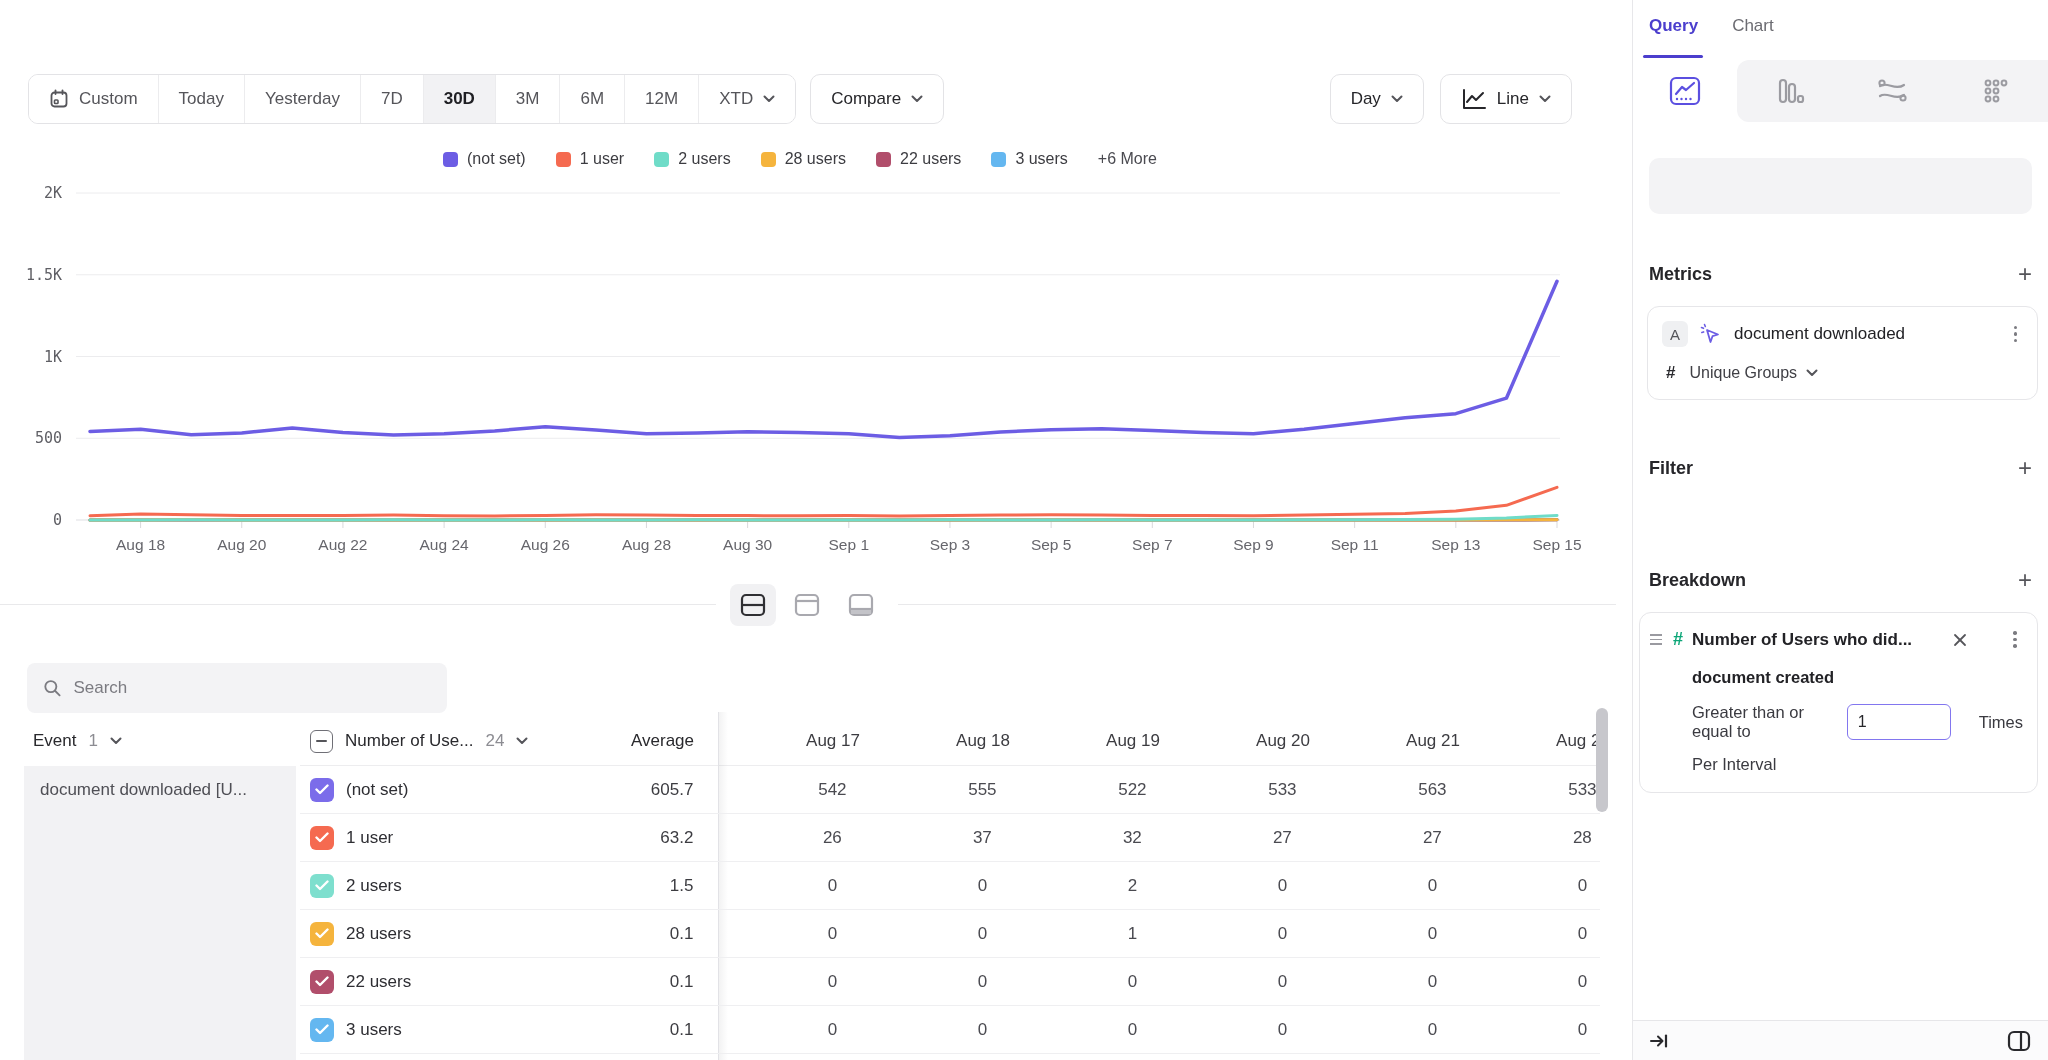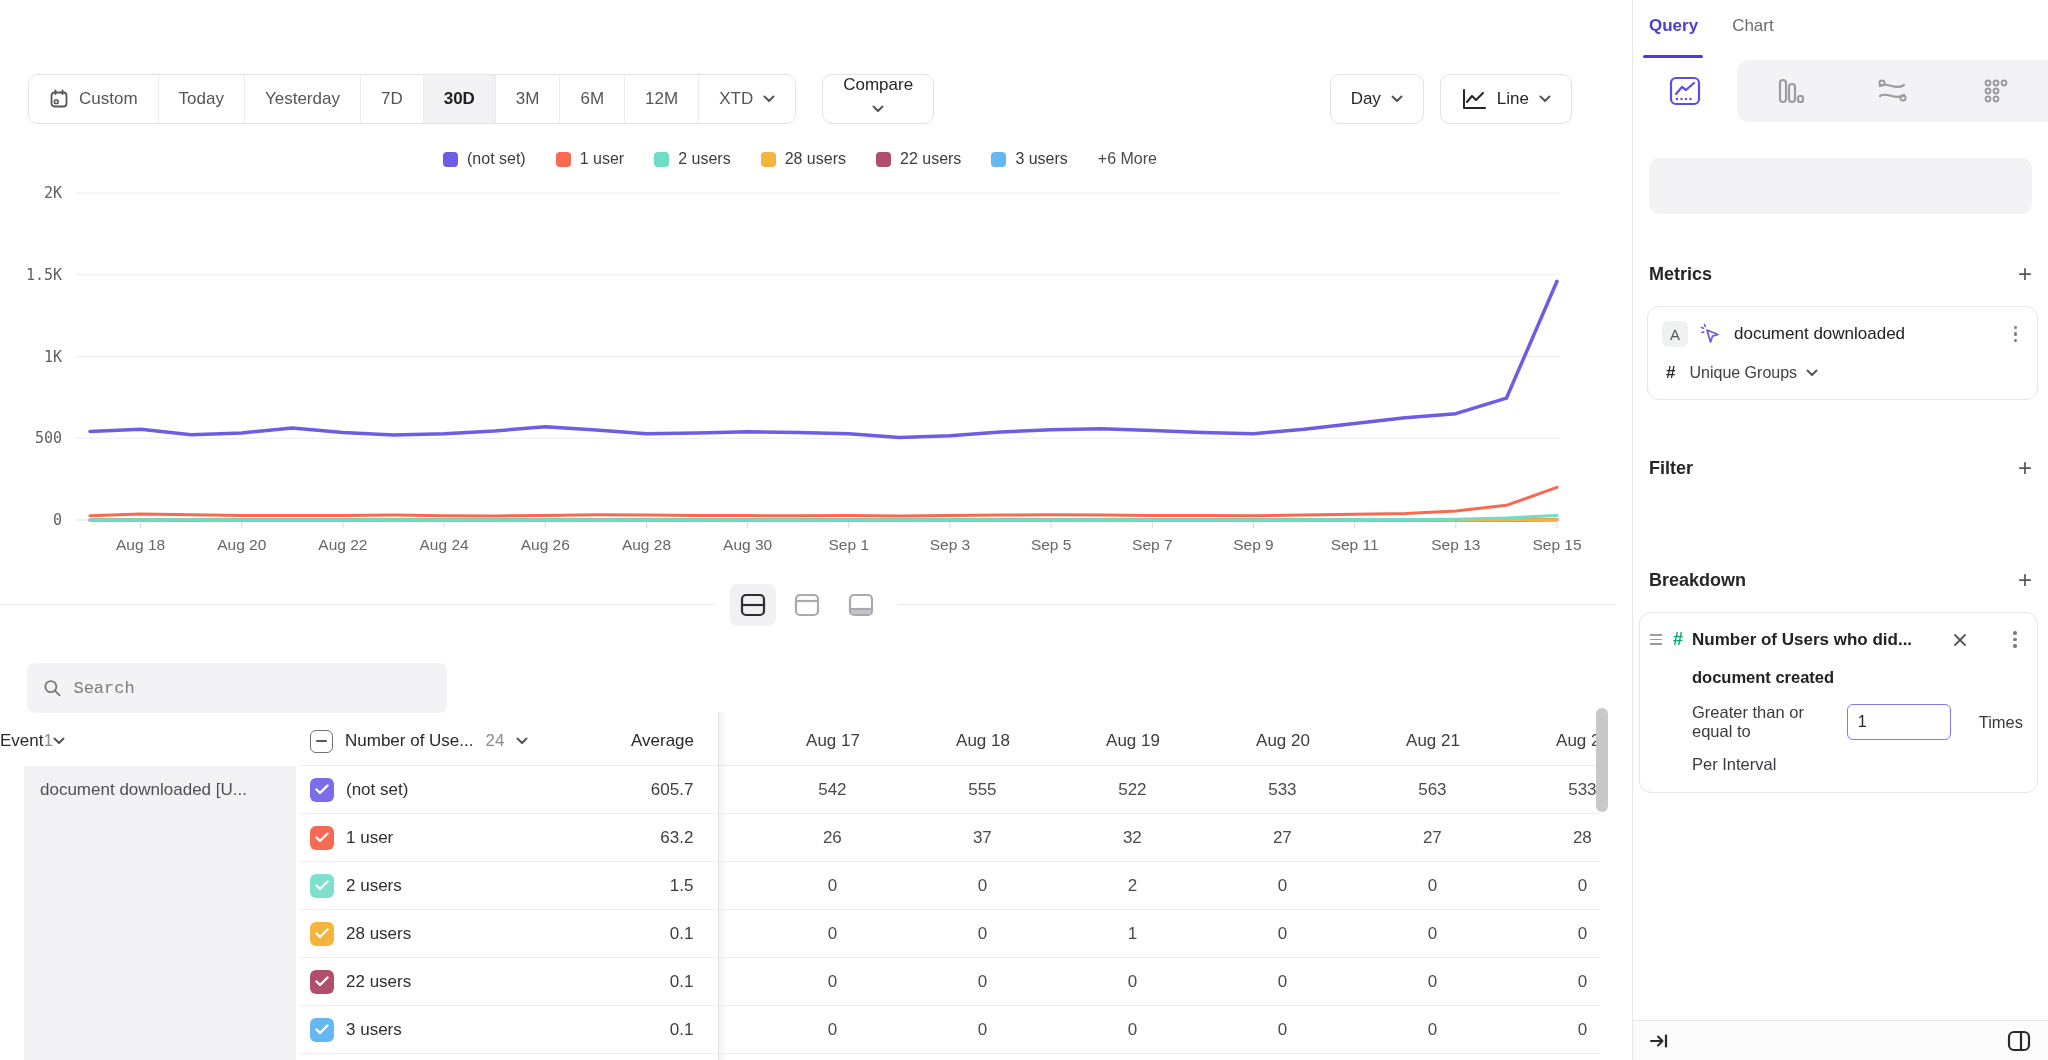--- a/index.html
+++ b/index.html
@@ -9,21 +9,21 @@
   #main { position:absolute; left:0; top:0; width:1632px; height:1060px; overflow:hidden; }
   #panel { position:absolute; left:1632px; top:0; width:416px; height:1060px; border-left:1px solid #e7e7ea; background:#fff; }
 
   
   #toolbar { position:absolute; left:28px; top:74px; width:1544px; height:50px; display:flex; align-items:center; }
   #range-group { display:flex; height:50px; border:1px solid #e3e3e6; border-radius:10px; overflow:hidden; background:#fff; }
   .range-btn { display:flex; align-items:center; gap:10px; padding:0 20px; font-size:17px; color:#55555a; border-right:1px solid #ececee; cursor:pointer; white-space:nowrap; background:#fff; }
   .range-btn:last-child { border-right:none; }
   .range-btn.active { background:#f2f2f4; color:#1f1f23; font-weight:700; }
   .pill-btn { height:50px; display:flex; align-items:center; gap:10px; padding:0 20px; border:1px solid #e3e3e6; border-radius:10px; font-size:17px; color:#26262a; font-weight:500; background:#fff; }
-  #compare-btn { margin-left:26px;flex-direction:column; }
+  #compare-btn { margin-left:14px; }
   #toolbar .spacer { flex:1; }
   #line-btn { margin-left:16px; }
   .chev { width:12px; height:8px; }
   .chev polyline { fill:none; stroke:#55555a; stroke-width:2; stroke-linecap:round; stroke-linejoin:round; }
 
   
   #legend { position:absolute; left:0; top:150px; width:1600px; display:flex; justify-content:center; align-items:center; gap:30px; }
   .lg-item { display:flex; align-items:center; gap:9px; font-size:16px; color:#3c3c41; }
   .lg-swatch { width:15px; height:15px; border-radius:4px; }
   #legend-more { font-size:16px; color:#4a4a50; }
@@ -31,25 +31,25 @@
   
   #chart-wrap { position:absolute; left:0; top:182px; width:1632px; height:380px; }
 
   
   #table-divider { position:absolute; left:0; top:604px; width:1616px; height:1px; background:#e9e9eb; }
   #layout-btns { position:absolute; left:716px; top:580px; background:#fff; padding:4px 14px; display:flex; gap:8px; }
   .layout-btn { width:46px; height:42px; border-radius:8px; display:flex; align-items:center; justify-content:center; cursor:pointer; background:#fff; }
   .layout-btn.active { background:#f1f1f3; }
 
   #search-box { position:absolute; left:27px; top:663px; width:420px; height:50px; background:#f3f3f5; border-radius:8px; display:flex; align-items:center; padding:0 16px; gap:12px; }
-  #search-input { border:none; outline:none; background:transparent; font-size:17px; color:#b91c1c; width:100%; font-family:Liberation Mono, monospace; }
+  #search-input { border:none; outline:none; background:transparent; font-size:17px; color:#b91c1c; width:100%; font-family:Liberation Sans, sans-serif; }
   #search-input::placeholder { color:#7b7b81; }
 
   #table-header { position:absolute; left:0; top:716px; width:1632px; height:50px; display:flex; align-items:center; }
-  .th-event { width:300px; display:flex; align-items:center; gap:0; font-size:17px; }
+  .th-event { width:300px; padding-left:33px; display:flex; align-items:center; gap:12px; font-size:17px; }
   .th-group { width:258px; padding-left:10px; display:flex; align-items:center; gap:12px; font-size:17px; }
   .th-avg { width:160px; text-align:right; padding-right:24px; font-size:17px; color:#29292d; }
   .count-gray { color:#8c8c92; }
   #date-headers { width:884px; padding-left:40px; display:flex; overflow:hidden; white-space:nowrap; }
   .date-col { width:150px; flex:0 0 150px; text-align:center; font-size:17px; color:#3c3c41; }
   #header-underline { position:absolute; left:300px; top:765px; width:1300px; height:1px; background:#ededef; }
 
   #col-sep { position:absolute; left:718px; top:712px; bottom:0; width:1px; background:#e2e2e6; }
   #col-sep-shadow { position:absolute; left:719px; top:712px; bottom:0; width:9px; background:linear-gradient(to right, rgba(40,40,48,0.06), rgba(40,40,48,0)); }
 

